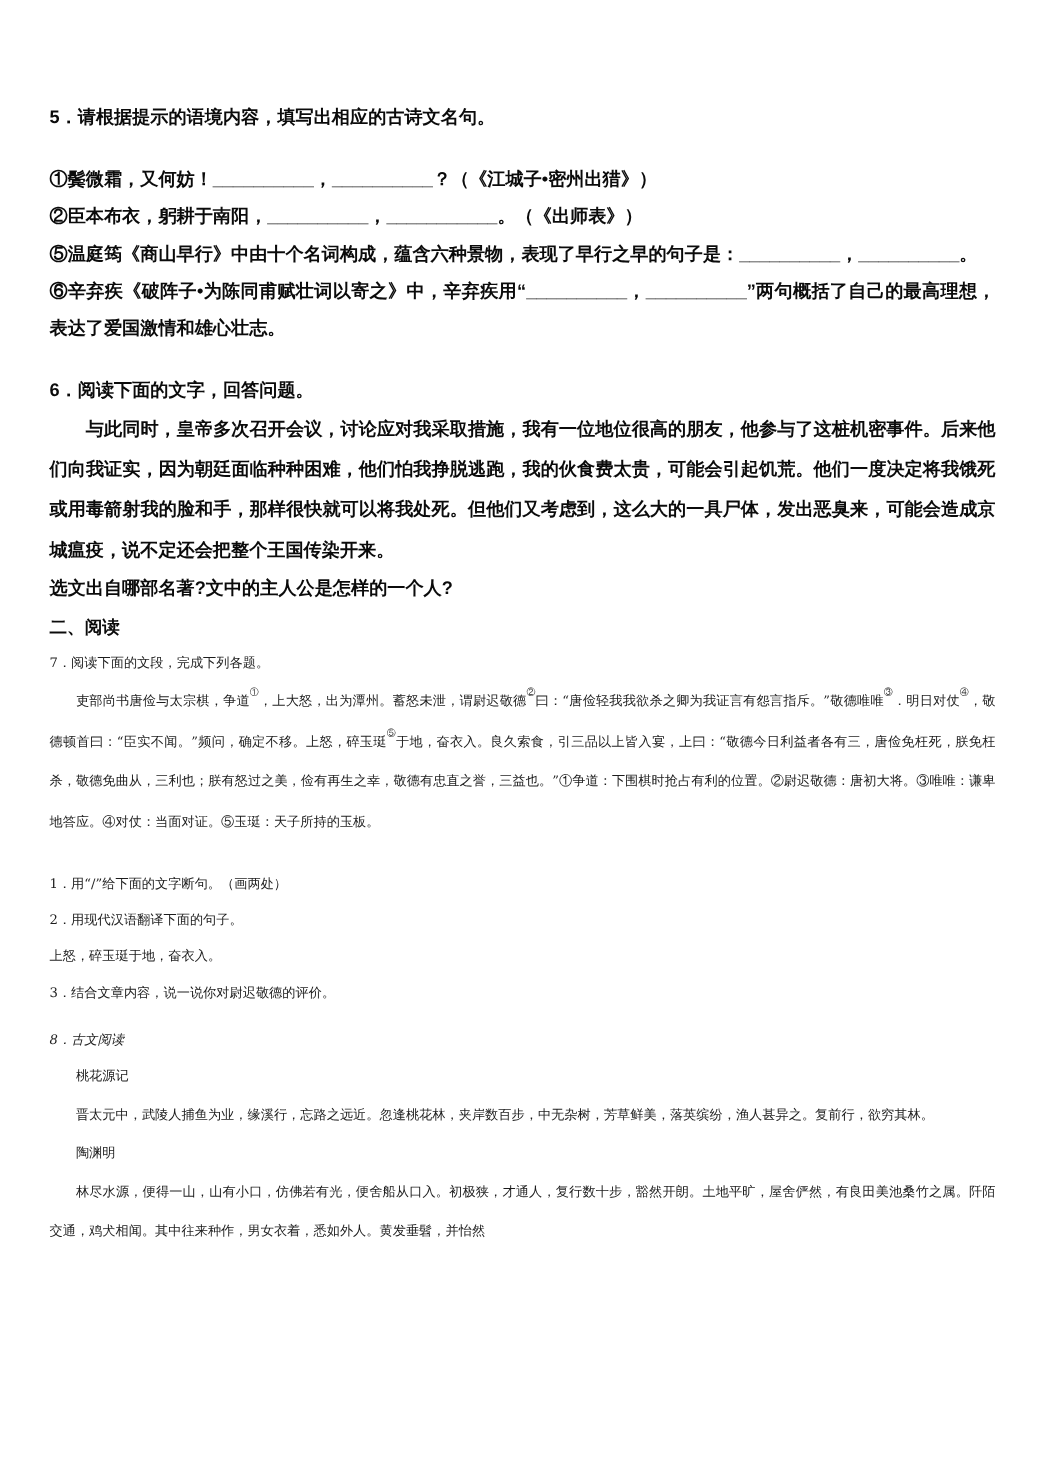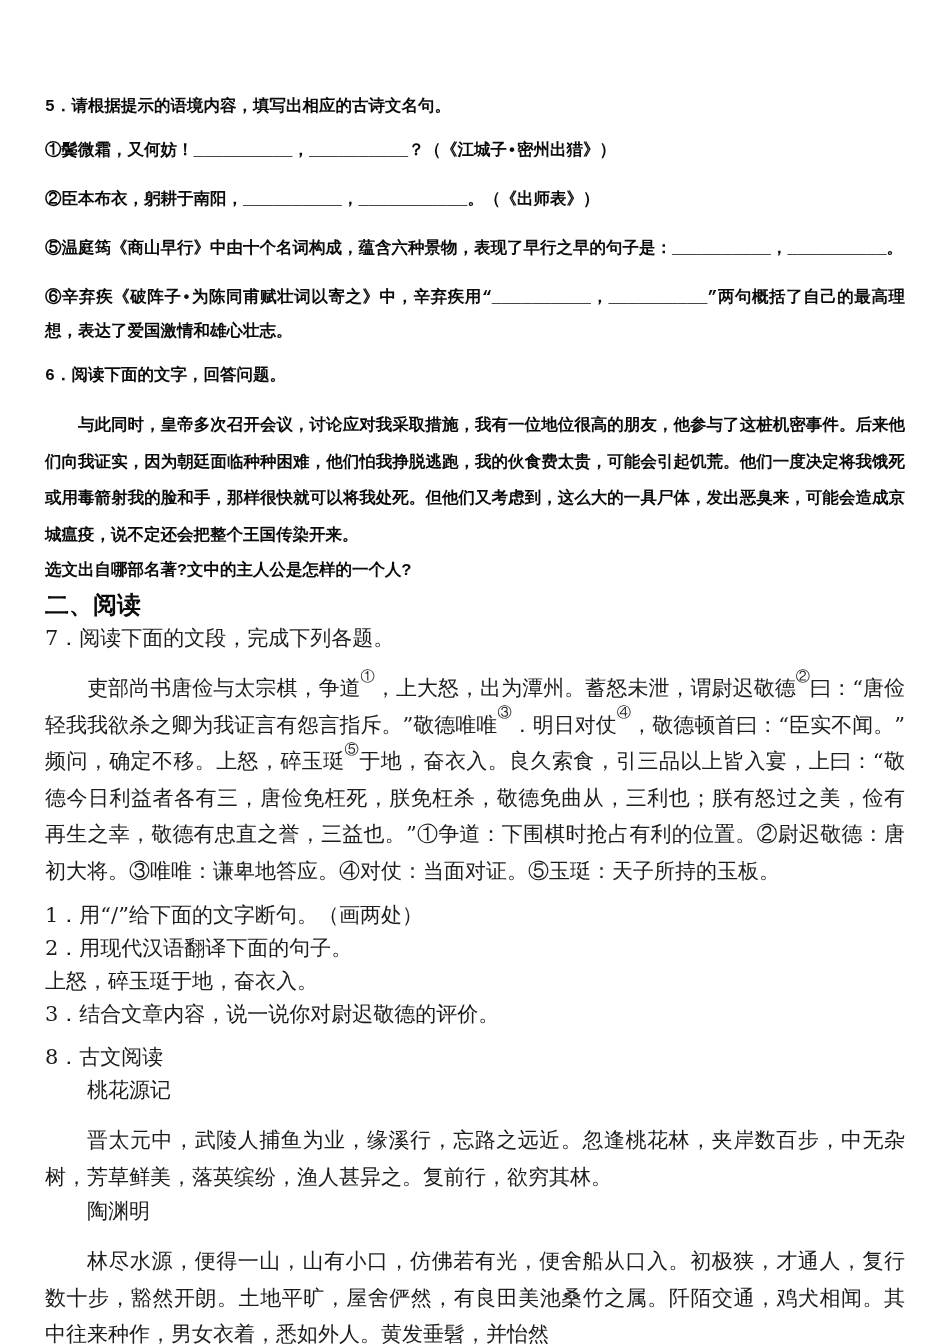--- a/index.html
+++ b/index.html
@@ -13,49 +13,49 @@
     height: 1344px;
     background: #ffffff;
     box-sizing: border-box;
     padding: 90px 45px 0 45px;
     overflow: hidden;
     color: #0c0c0c;
   }
   p { margin: 0; }
   
   .bold {
-    font-family: Liberation Mono, monospace;
+    font-family: Liberation Sans, sans-serif;
     font-weight: 700;
     font-size: 16.5px;
     line-height: 34px;
     color: #0b0b0b;
   }
   .bold.para { line-height: 36.5px; }
   
   .kai {
     font-family: "DejaVu Serif", "Liberation Serif", serif;
     font-weight: 400;
-    font-size: 21px;
+    font-size: 12px;
     line-height: 33px;
     color: #1c1c1c;
   }
   .kai.para { line-height: 36.5px; }
   .indent { text-indent: 2em; }
-  .justify { text-align: justify; margin-top: 15px; }
+  .justify { text-align: justify; }
   .spaced { letter-spacing: 7px; }
-  .gap-sm { margin-top: 10px; }
-  .gap-md { margin-top: 10px; }
+  .gap-sm { margin-top: 22px; }
+  .gap-md { margin-top: 10px; font-style: italic; }
   sup {
     font-size: 0.68em;
     line-height: 0;
     position: relative;
     top: -0.45em;
   }
   .section-heading {
-    font-size: 24px;
+    font-size: 16px;
     line-height: 30px;
   }
 </style>
 </head>
 <body>
 
 <div class="page">
 
   <section>
     <p class="bold">5．请根据提示的语境内容，填写出相应的古诗文名句。</p>

